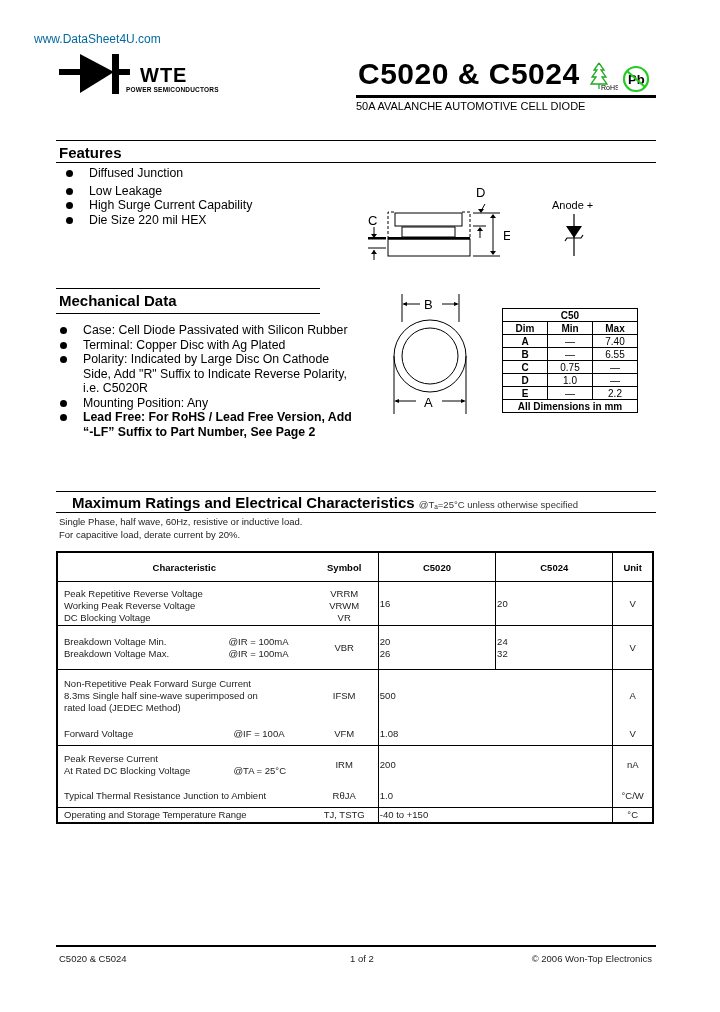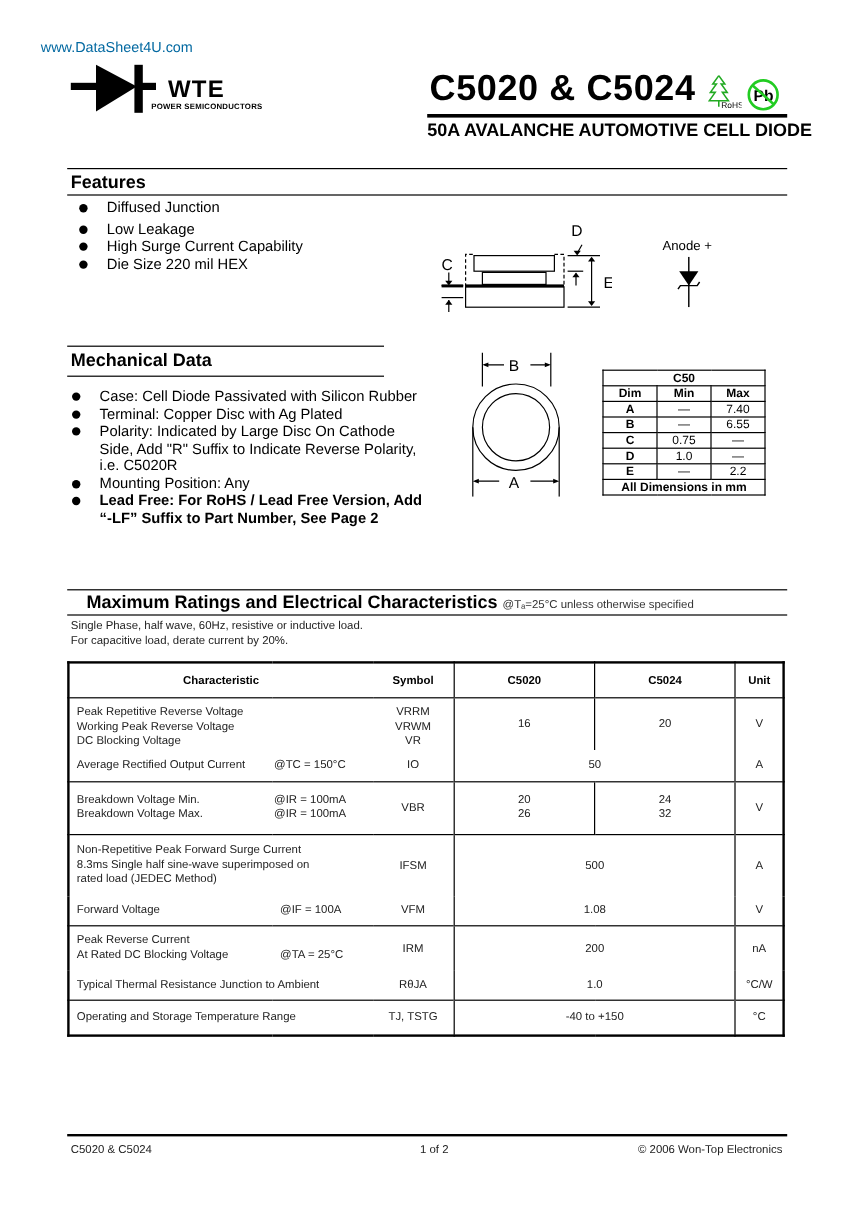--- a/index.html
+++ b/index.html
@@ -4,21 +4,21 @@
 <style>
   html, body { margin:0; padding:0; background:#fff; }
   body { width:720px; height:1012px; position:relative; overflow:hidden; font-family:"Liberation Sans", sans-serif; color:#000; }
   .abs { position:absolute; }
   .watermark { left:34px; top:32px; font-size:12px; color:#0369a1; }
   .logo { left:57px; top:50px; width:160px; height:46px; }
   .wte-text { left:140px; top:64px; font-size:20px; font-weight:bold; letter-spacing:1px; font-family:"Liberation Sans", sans-serif; }
   .wte-sub { left:126px; top:86px; font-size:6.5px; font-weight:bold; letter-spacing:0.2px; }
   .title { left:358px; top:57px; font-size:30px; font-weight:bold; letter-spacing:0.5px; white-space:nowrap; }
   .title-rule { left:356px; top:95px; width:300px; height:3px; background:#000; }
-  .subtitle { left:356px; top:100px; font-size:15px; font-weight:bold; white-space:nowrap; }
+  .subtitle { left:356px; top:100px; font-size:11px; font-weight:normal; white-space:nowrap; }
   .rohs { left:590px; top:61px; width:28px; height:30px; }
   .pb { left:622px; top:65px; width:28px; height:28px; }
   .sec-rule { height:1px; background:#000; }
   .sec-title { font-size:15px; font-weight:bold; }
   ul.bullets { list-style:none; margin:0; padding:0; }
   ul.bullets li { position:relative; padding-left:26px; font-size:12.3px; line-height:14.5px; }
   ul.bullets li::before { content:""; position:absolute; left:3px; top:4px; width:7px; height:7px; border-radius:50%; background:#000; }
   .feat li:first-child { margin-bottom:3px; }
   .bold li.b { font-weight:bold; }
   .dim-table { left:502px; top:308px; border-collapse:collapse; border:1.5px solid #000; font-size:10px; }
@@ -30,21 +30,21 @@
   .spec-table { left:56px; top:551px; width:598px; border-collapse:collapse; border:2px solid #000; font-size:9.5px; color:#222; }
   .spec-table th { font-weight:bold; height:26px; border-bottom:1px solid #000; color:#000; }
   .spec-table td { vertical-align:middle; }
   .spec-table .c5020 { border-left:1px solid #000; }
   .spec-table .c5024 { border-left:1px solid #000; }
   .spec-table .unit { border-left:1px solid #000; text-align:center; }
   .spec-table .grp td { border-top:1px solid #000; }
   .cch { padding-left:6px; }
   .cond { text-align:left; white-space:nowrap; }
   .sym { text-align:center; }
-  .val { text-align:center; }
+  .val { }
   .footer-rule { left:56px; top:945px; width:600px; height:2px; background:#000; }
   .footer { top:953px; font-size:9.5px; color:#222; }
 </style>
 </head>
 <body>
 
 <div class="abs watermark">www.DataSheet4U.com</div>
 
 <svg class="abs logo" viewBox="0 0 160 46">
   <rect x="2" y="19" width="30" height="6" fill="#000"></rect>
@@ -225,27 +225,20 @@
     <td class="sym" style="padding-top:6px; line-height:12px;">
       <div>VRRM</div>
       <div>VRWM</div>
       <div>VR</div>
     </td>
     <td class="val c5020">16</td>
     <td class="val c5024">20</td>
     <td class="unit">V</td>
   </tr>
 
-  <tr style="height:26px;">
-    <td class="cch">Average Rectified Output Current</td>
-    <td class="cond">@TC = 150°C</td>
-    <td class="sym">IO</td>
-    <td colspan="2" class="val c5020">50</td>
-    <td class="unit">A</td>
-  </tr>
 
   <tr class="grp" style="height:44px;">
     <td class="cch" style="line-height:12px;">
       <div>Breakdown Voltage Min.</div>
       <div>Breakdown Voltage Max.</div>
     </td>
     <td class="cond" style="line-height:12px;">
       <div>@IR = 100mA</div>
       <div>@IR = 100mA</div>
     </td>
@@ -294,21 +287,21 @@
     <td class="unit">nA</td>
   </tr>
 
   <tr style="height:24px;">
     <td colspan="2" class="cch">Typical Thermal Resistance Junction to Ambient</td>
     <td class="sym">RθJA</td>
     <td colspan="2" class="val c5020">1.0</td>
     <td class="unit">°C/W</td>
   </tr>
 
-  <tr class="grp" style="height:30px;">
+  <tr class="grp" style="height:15px;">
     <td colspan="2" class="cch">Operating and Storage Temperature Range</td>
     <td class="sym">TJ, TSTG</td>
     <td colspan="2" class="val c5020">-40 to +150</td>
     <td class="unit">°C</td>
   </tr>
 </tbody>
   </table>
 
 <div class="abs footer-rule"></div>
 <div class="abs footer" style="left:59px;">C5020 &amp; C5024</div>

